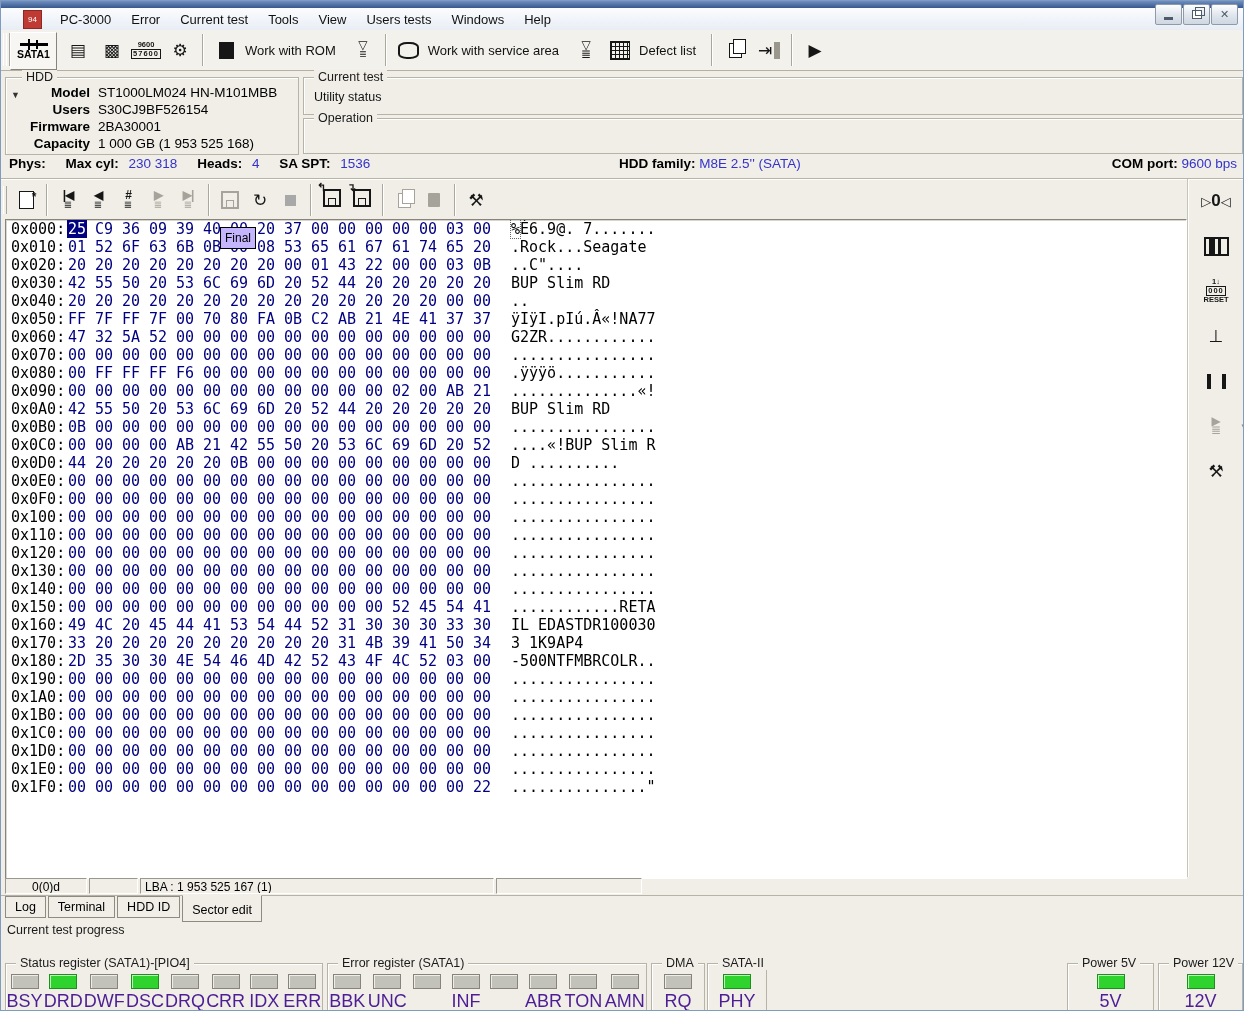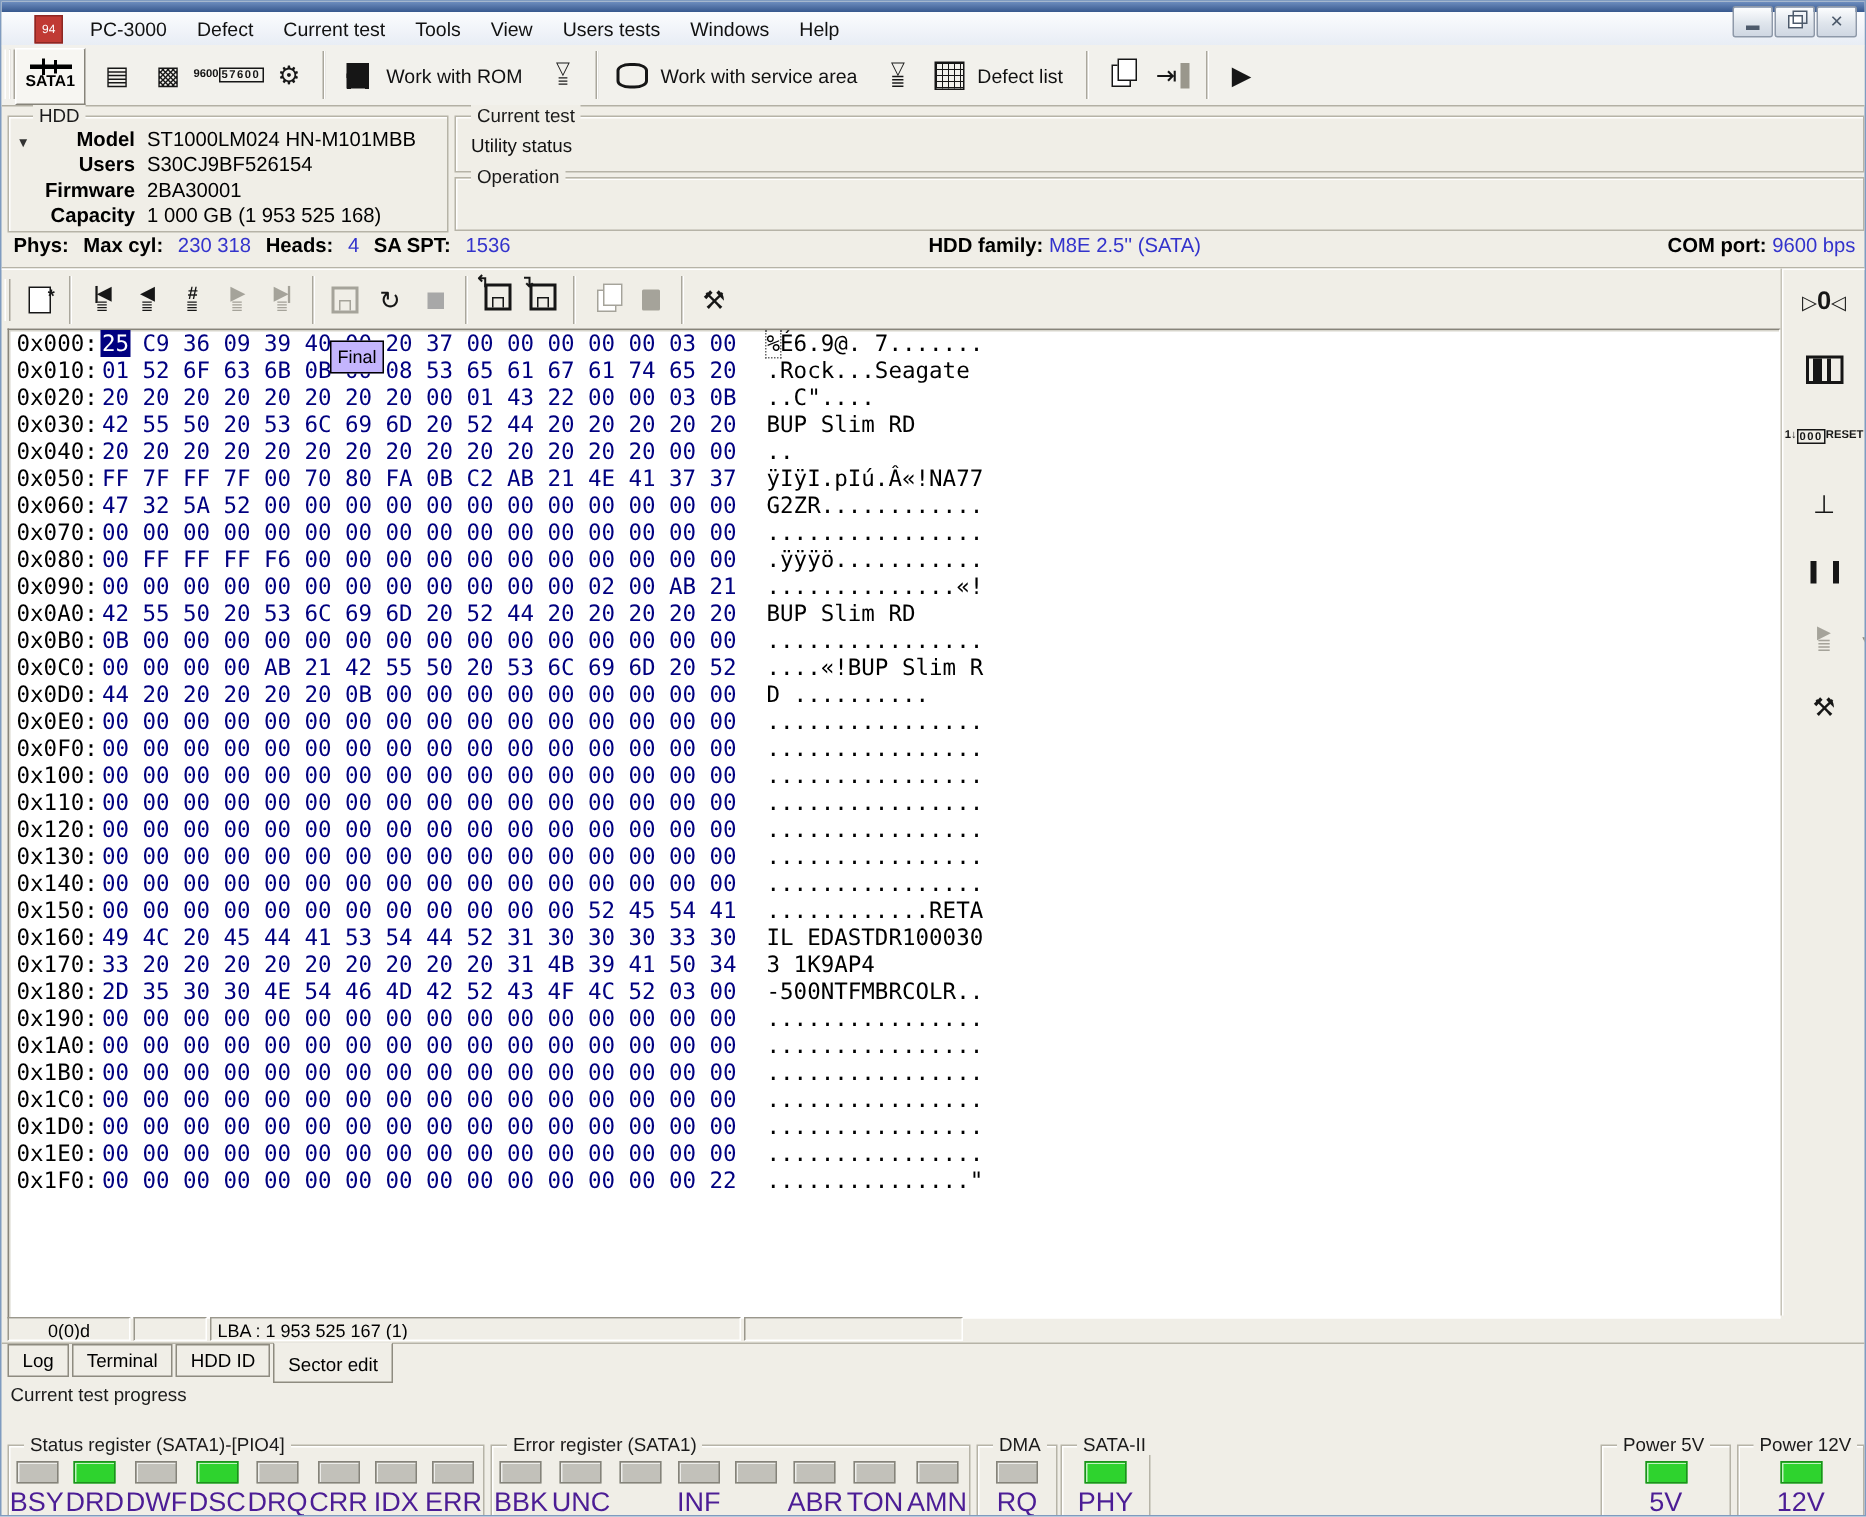--- a/index.html
+++ b/index.html
@@ -57,21 +57,21 @@
   .doorbar{display:inline-block;width:6px;height:17px;background:#9a978c;margin-left:2px}
   .page{display:inline-block;width:13px;height:16px;border:1.5px solid currentColor;position:relative;background:#fff}
   .page::after{content:'*';position:absolute;right:-4px;top:-2px;font-size:12px;font-weight:bold}
   .floppy{display:inline-block;width:14px;height:14px;border:2px solid currentColor;position:relative}
   .floppy::after{content:'';position:absolute;left:3px;bottom:0;width:6px;height:6px;
       border:1.5px solid currentColor;border-bottom:none}
   .fwrap{position:relative;display:inline-block}
   .farr{position:absolute;left:-6px;top:-8px;font-size:11px;font-weight:bold}
   .stopsq{display:inline-block;width:11px;height:11px;background:#a8a8a8}
   .stack2{display:inline-flex;flex-direction:column;align-items:center;line-height:9px;font-size:12px}
-  .lines{display:inline-flex;flex-direction:row;line-height:8px;
+  .lines{display:inline-flex;flex-direction:column;align-items:center;line-height:8px;
       font-size:7.5px;font-weight:bold;font-family:"Liberation Sans",sans-serif}
   .lines .boxed{border:1px solid currentColor;padding:0 1px;letter-spacing:1px}
   .zero{font-size:13px}
   .zero b{font-size:17px}
   .pcb{display:inline-block;width:21px;height:15px;border:2px solid currentColor;
       background:linear-gradient(90deg,transparent 0 3px,currentColor 3px 9px,transparent 9px 12px,currentColor 12px 15px,transparent 15px)}
   .pausei{display:inline-block;width:11px;height:15px;border-left:4px solid currentColor;border-right:4px solid currentColor}
   .nav{display:inline-flex;flex-direction:column;align-items:center;line-height:10px}
   .navtop{font-size:12px;font-weight:bold;letter-spacing:-1px}
   .navbot{font-size:10px}
@@ -91,21 +91,21 @@
   #gb-oper{left:302px;top:117px;width:938px;height:34px}
   
   #physline{position:absolute;left:0;top:155px;width:1244px;height:20px;font-size:13.5px}
   #physline:after{content:'';position:absolute;left:0;top:22px;width:1244px;height:0;
       border-top:1px solid #b6b3a7;border-bottom:1px solid #fff}
   .pl{position:absolute;white-space:nowrap}
   #pl-left{left:8px}#pl-mid{left:618px}#pl-right{right:8px}
   .plb{font-weight:bold;color:#000}
   .plv{color:#3333CC}
   #pl-left span{margin-right:6px}
-  .gap{}
+  .gap{margin-left:10px}
   
   #sectorbar{position:absolute;left:0;top:180px;width:1186px;height:38px;display:flex;align-items:center}
   #sectorbar .tbtn2{min-width:30px;height:30px}
   
   #hexbox{position:absolute;left:4px;top:218px;width:1180px;height:658px;background:#fff;
       border-top:1px solid #87847a;border-left:1px solid #87847a;
       border-right:1px solid #fff;border-bottom:1px solid #fff;
       box-shadow:1px 1px 0 #d7d5cc inset;overflow:hidden}
   .hexrow{height:18px;line-height:18px;font-family:"DejaVu Sans Mono","Liberation Mono",monospace;
       font-size:15px;white-space:nowrap}
@@ -156,21 +156,21 @@
   .led.on{background:#2ED32E;border-color:#1d8f1d}
   .ledlab{font-size:18px;color:#4c1d95;margin-top:2px}
 </style>
 </head>
 <body>
 
 <div id="titlestrip"></div>
 
 <div id="menubar">
   <span id="appicon">94</span>
-  <span id="menuitems"><span class="mi">PC-3000</span><span class="mi">Defect</span><span class="mi">Current test</span><span class="mi">Tools</span><span class="mi">View</span><span class="mi">Users tests</span><span class="mi">Windows</span><span class="mi">Help</span></span>
+  <span id="menuitems"><span class="mi">PC-3000</span><span class="mi">Error</span><span class="mi">Current test</span><span class="mi">Tools</span><span class="mi">View</span><span class="mi">Users tests</span><span class="mi">Windows</span><span class="mi">Help</span></span>
 </div>
 <div id="winbtns">
     <span class="wbtn">
       <span class="minbar"></span>
     </span>
     <span class="wbtn">
       <span class="restore"></span>
     </span>
     <span class="wbtn">
       <span>✕</span>

